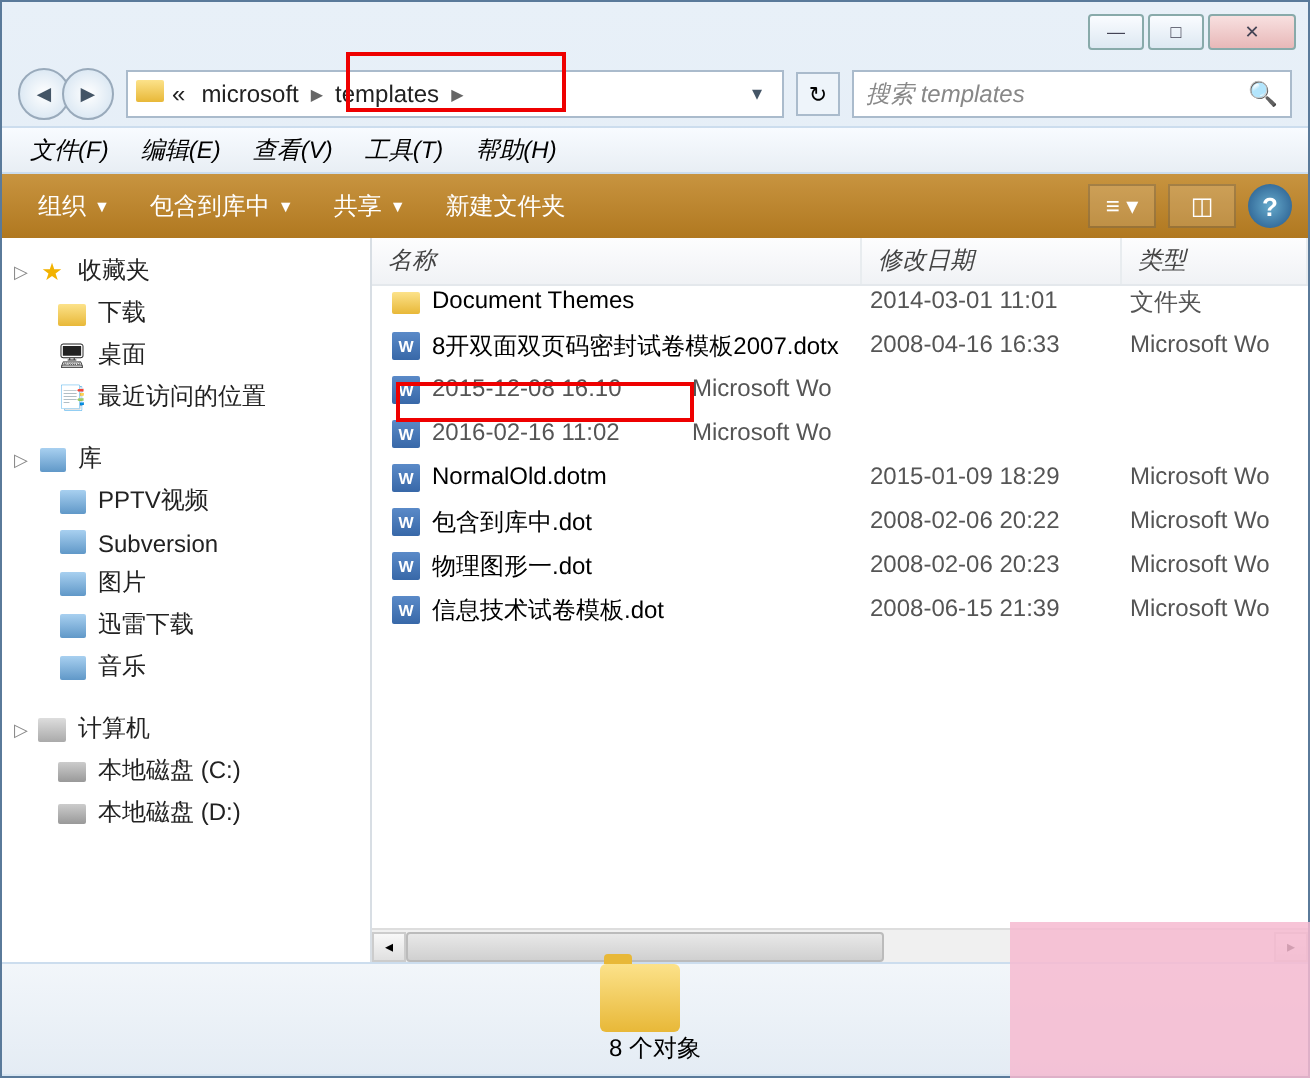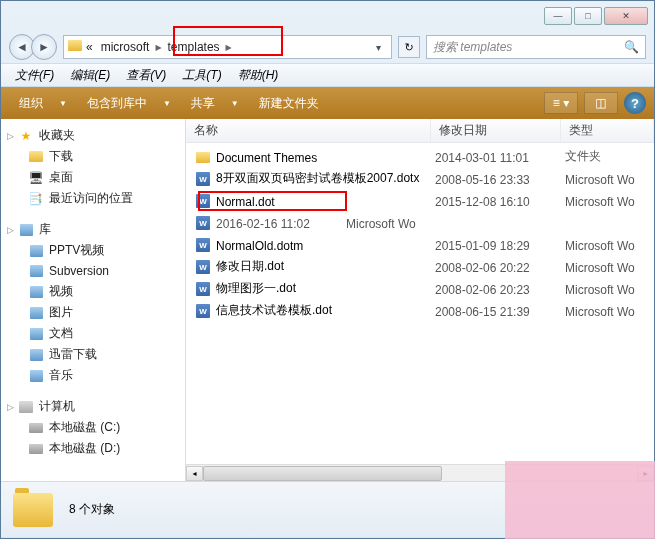--- a/index.html
+++ b/index.html
@@ -22,59 +22,59 @@
 .searchbox { width: 220px; height: 24px; background: #fff; border: 1px solid #abc; display: flex; align-items: center; padding: 0 6px; color: #888; font-size: 12px; font-style: italic; position: relative; }
 .searchbox .mag { margin-left: auto; color: #789; font-style: normal; }
 
 .redbox1 { position: absolute; border: 2px solid #e00; top: 26px; left: 173px; width: 110px; height: 30px; pointer-events: none; z-index: 50; }
 .redbox2 { position: absolute; border: 2px solid #e00; top: 191px; left: 198px; width: 149px; height: 20px; pointer-events: none; z-index: 50; }
 
 .menubar { height: 24px; background: linear-gradient(#f8fbff,#e8eef4); border-top: 1px solid #cde; border-bottom: 1px solid #cde; display: flex; align-items: center; padding: 0 6px; font-size: 12px; }
 .menuitem { padding: 0 8px; font-style: italic; }
 
 .toolbar { height: 32px; background: linear-gradient(#c89440,#b07820); display: flex; align-items: center; padding: 0 8px; color: #fff; font-size: 12px; }
-.toolitem { padding: 0 10px; display: flex; align-items: center; gap: 16px; }
+.toolitem { padding: 0 10px; display: flex; align-items: center; gap: 4px; }
 .toolitem .dd { font-size: 8px; }
 .tool-right { margin-left: auto; display: flex; align-items: center; gap: 6px; }
 .viewbtn { width: 34px; height: 22px; background: rgba(255,255,255,0.15); border: 1px solid rgba(0,0,0,0.2); display: flex; align-items: center; justify-content: center; }
 .helpbtn { width: 22px; height: 22px; border-radius: 50%; background: radial-gradient(#6ac,#258); color: #fff; display: flex; align-items: center; justify-content: center; font-weight: bold; font-size: 13px; }
 
 .body { height: 362px; display: flex; background: #fff; }
 .sidebar { width: 185px; border-right: 1px solid #d8dee4; overflow-y: auto; font-size: 12px; padding-top: 6px; }
 .sgroup { margin-bottom: 10px; }
 .sgroup-h { display: flex; align-items: center; padding: 2px 6px; color: #222; }
 .sgroup-h .disc { width: 10px; color: #888; font-size: 9px; }
 .sgroup-h .ic { width: 18px; height: 16px; margin-right: 4px; display: inline-flex; align-items: center; justify-content: center; }
-.sitem { display: flex; align-items: center; padding: 2px 6px 2px 26px; color: #222; }
+.sitem { display: flex; align-items: flex-end; padding: 2px 6px 2px 26px; color: #222; }
 .sitem .ic { width: 18px; height: 16px; margin-right: 4px; display: inline-flex; align-items: center; justify-content: center; }
 .star { color: #f2b200; }
 .folder-ic { width: 14px; height: 11px; background: linear-gradient(#fce28a,#e8b838); border-radius: 1px; display: inline-block; }
 .lib-ic { width: 13px; height: 12px; background: linear-gradient(#a8d0f0,#6098c8); display: inline-block; border-radius: 1px; }
 .drive-ic { width: 14px; height: 10px; background: linear-gradient(#ccc,#999); border-radius: 1px; display: inline-block; }
 .comp-ic { width: 14px; height: 12px; background: linear-gradient(#ddd,#aaa); display: inline-block; border-radius: 1px; }
 
 .filearea { flex: 1; display: flex; flex-direction: column; }
 .colhead { height: 24px; display: flex; align-items: center; border-bottom: 1px solid #e4e8ec; font-size: 12px; color: #444; background: linear-gradient(#fdfdfe,#f0f2f5); }
-.col { padding: 0 8px; border-right: 1px solid #e8ecef; height: 100%; display: flex; align-items: center; }
+.col { padding: 0 8px; border-right: 1px solid #e8ecef; height: 100%; display: flex; align-items: center; font-style: italic; }
 .col-name { width: 245px; }
 .col-date { width: 130px; }
 .col-type { flex: 1; }
 .filelist { flex: 1; overflow: auto; font-size: 12px; }
-.frow { display: flex; align-items: flex-end; height: 22px; padding-left: 8px; }
+.frow { display: flex; align-items: flex-start; height: 22px; padding-left: 8px; }
 .frow .ic { width: 18px; height: 16px; margin-right: 4px; display: inline-flex; align-items: center; justify-content: center; }
 .frow .name { width: 219px; }
 .frow .date { width: 130px; color: #555; }
 .frow .type { flex: 1; color: #555; }
 .word-ic { width: 14px; height: 14px; background: linear-gradient(#5a8ac8,#3868a8); display: inline-flex; align-items: center; justify-content: center; color: #fff; font-size: 8px; font-weight: bold; border-radius: 1px; }
 .hscroll { height: 17px; background: #f0f0f0; border-top: 1px solid #ddd; display: flex; align-items: center; }
 .hscroll .arrow { width: 17px; height: 15px; background: linear-gradient(#f8f8f8,#e0e0e0); border: 1px solid #ccc; display: flex; align-items: center; justify-content: center; font-size: 8px; }
 .hscroll .track { flex: 1; position: relative; height: 15px; }
 .hscroll .thumb { position: absolute; left: 0; width: 55%; height: 100%; background: linear-gradient(#e8e8e8,#d0d0d0); border: 1px solid #bbb; border-radius: 2px; }
 
-.status { height: 56px; background: linear-gradient(#f2f6fa,#e4ecf4); border-top: 1px solid #cde; display: flex; align-items: center; padding: 0 12px; font-size: 12px; }
+.status { height: 56px; background: linear-gradient(#f2f6fa,#e4ecf4); border-top: 1px solid #cde; display: flex; align-items: center; padding: 0 12px; font-size: 12px; flex-direction: column; }
 .status .bigfolder { width: 40px; height: 34px; background: linear-gradient(#fce28a,#e8b838); border-radius: 3px; margin-right: 16px; position: relative; }
 .status .bigfolder::before { content: ""; position: absolute; top: -5px; left: 2px; width: 14px; height: 5px; background: #e8b838; border-radius: 2px 2px 0 0; }
 .pinkoverlay { position: absolute; right: 0; bottom: 0; width: 150px; height: 78px; background: #f6bad0; opacity: 0.85; }
 </style>
 </head>
 <body>
 
 <div class="window">
   <div class="titlebar">
     <div class="winbtn">—</div>
@@ -174,33 +174,21 @@
         <div class="sitem">
             <span class="ic">
               <span class="lib-ic"></span>
             </span>
             <span>Subversion</span>
           </div>
         <div class="sitem">
             <span class="ic">
               <span class="lib-ic"></span>
             </span>
-            <span>视频</span>
-          </div>
-        <div class="sitem">
-            <span class="ic">
-              <span class="lib-ic"></span>
-            </span>
             <span>图片</span>
-          </div>
-        <div class="sitem">
-            <span class="ic">
-              <span class="lib-ic"></span>
-            </span>
-            <span>文档</span>
           </div>
         <div class="sitem">
             <span class="ic">
               <span class="lib-ic"></span>
             </span>
             <span>迅雷下载</span>
           </div>
         <div class="sitem">
             <span class="ic">
               <span class="lib-ic"></span>
@@ -244,28 +232,27 @@
             </span>
             <span class="name">Document Themes</span>
             <span class="date">2014-03-01 11:01</span>
             <span class="type">文件夹</span>
           </div>
           <div class="frow">
             <span class="ic">
               <span class="word-ic">W</span>
             </span>
             <span class="name">8开双面双页码密封试卷模板2007.dotx</span>
-            <span class="date">2008-05-16 23:33</span>
-            <span class="type">Microsoft Wo</span>
-          </div>
-          <div class="frow">
-            <span class="ic">
-              <span class="word-ic">W</span>
-            </span>
-            <span class="name">Normal.dot</span>
+            <span class="date">2008-04-16 16:33</span>
+            <span class="type">Microsoft Wo</span>
+          </div>
+          <div class="frow">
+            <span class="ic">
+              <span class="word-ic">W</span>
+            </span>
             <span class="date">2015-12-08 16:10</span>
             <span class="type">Microsoft Wo</span>
           </div>
           <div class="frow">
             <span class="ic">
               <span class="word-ic">W</span>
             </span>
             <span class="date">2016-02-16 11:02</span>
             <span class="type">Microsoft Wo</span>
           </div>
@@ -274,21 +261,21 @@
               <span class="word-ic">W</span>
             </span>
             <span class="name">NormalOld.dotm</span>
             <span class="date">2015-01-09 18:29</span>
             <span class="type">Microsoft Wo</span>
           </div>
           <div class="frow">
             <span class="ic">
               <span class="word-ic">W</span>
             </span>
-            <span class="name">修改日期.dot</span>
+            <span class="name">包含到库中.dot</span>
             <span class="date">2008-02-06 20:22</span>
             <span class="type">Microsoft Wo</span>
           </div>
           <div class="frow">
             <span class="ic">
               <span class="word-ic">W</span>
             </span>
             <span class="name">物理图形一.dot</span>
             <span class="date">2008-02-06 20:23</span>
             <span class="type">Microsoft Wo</span>

